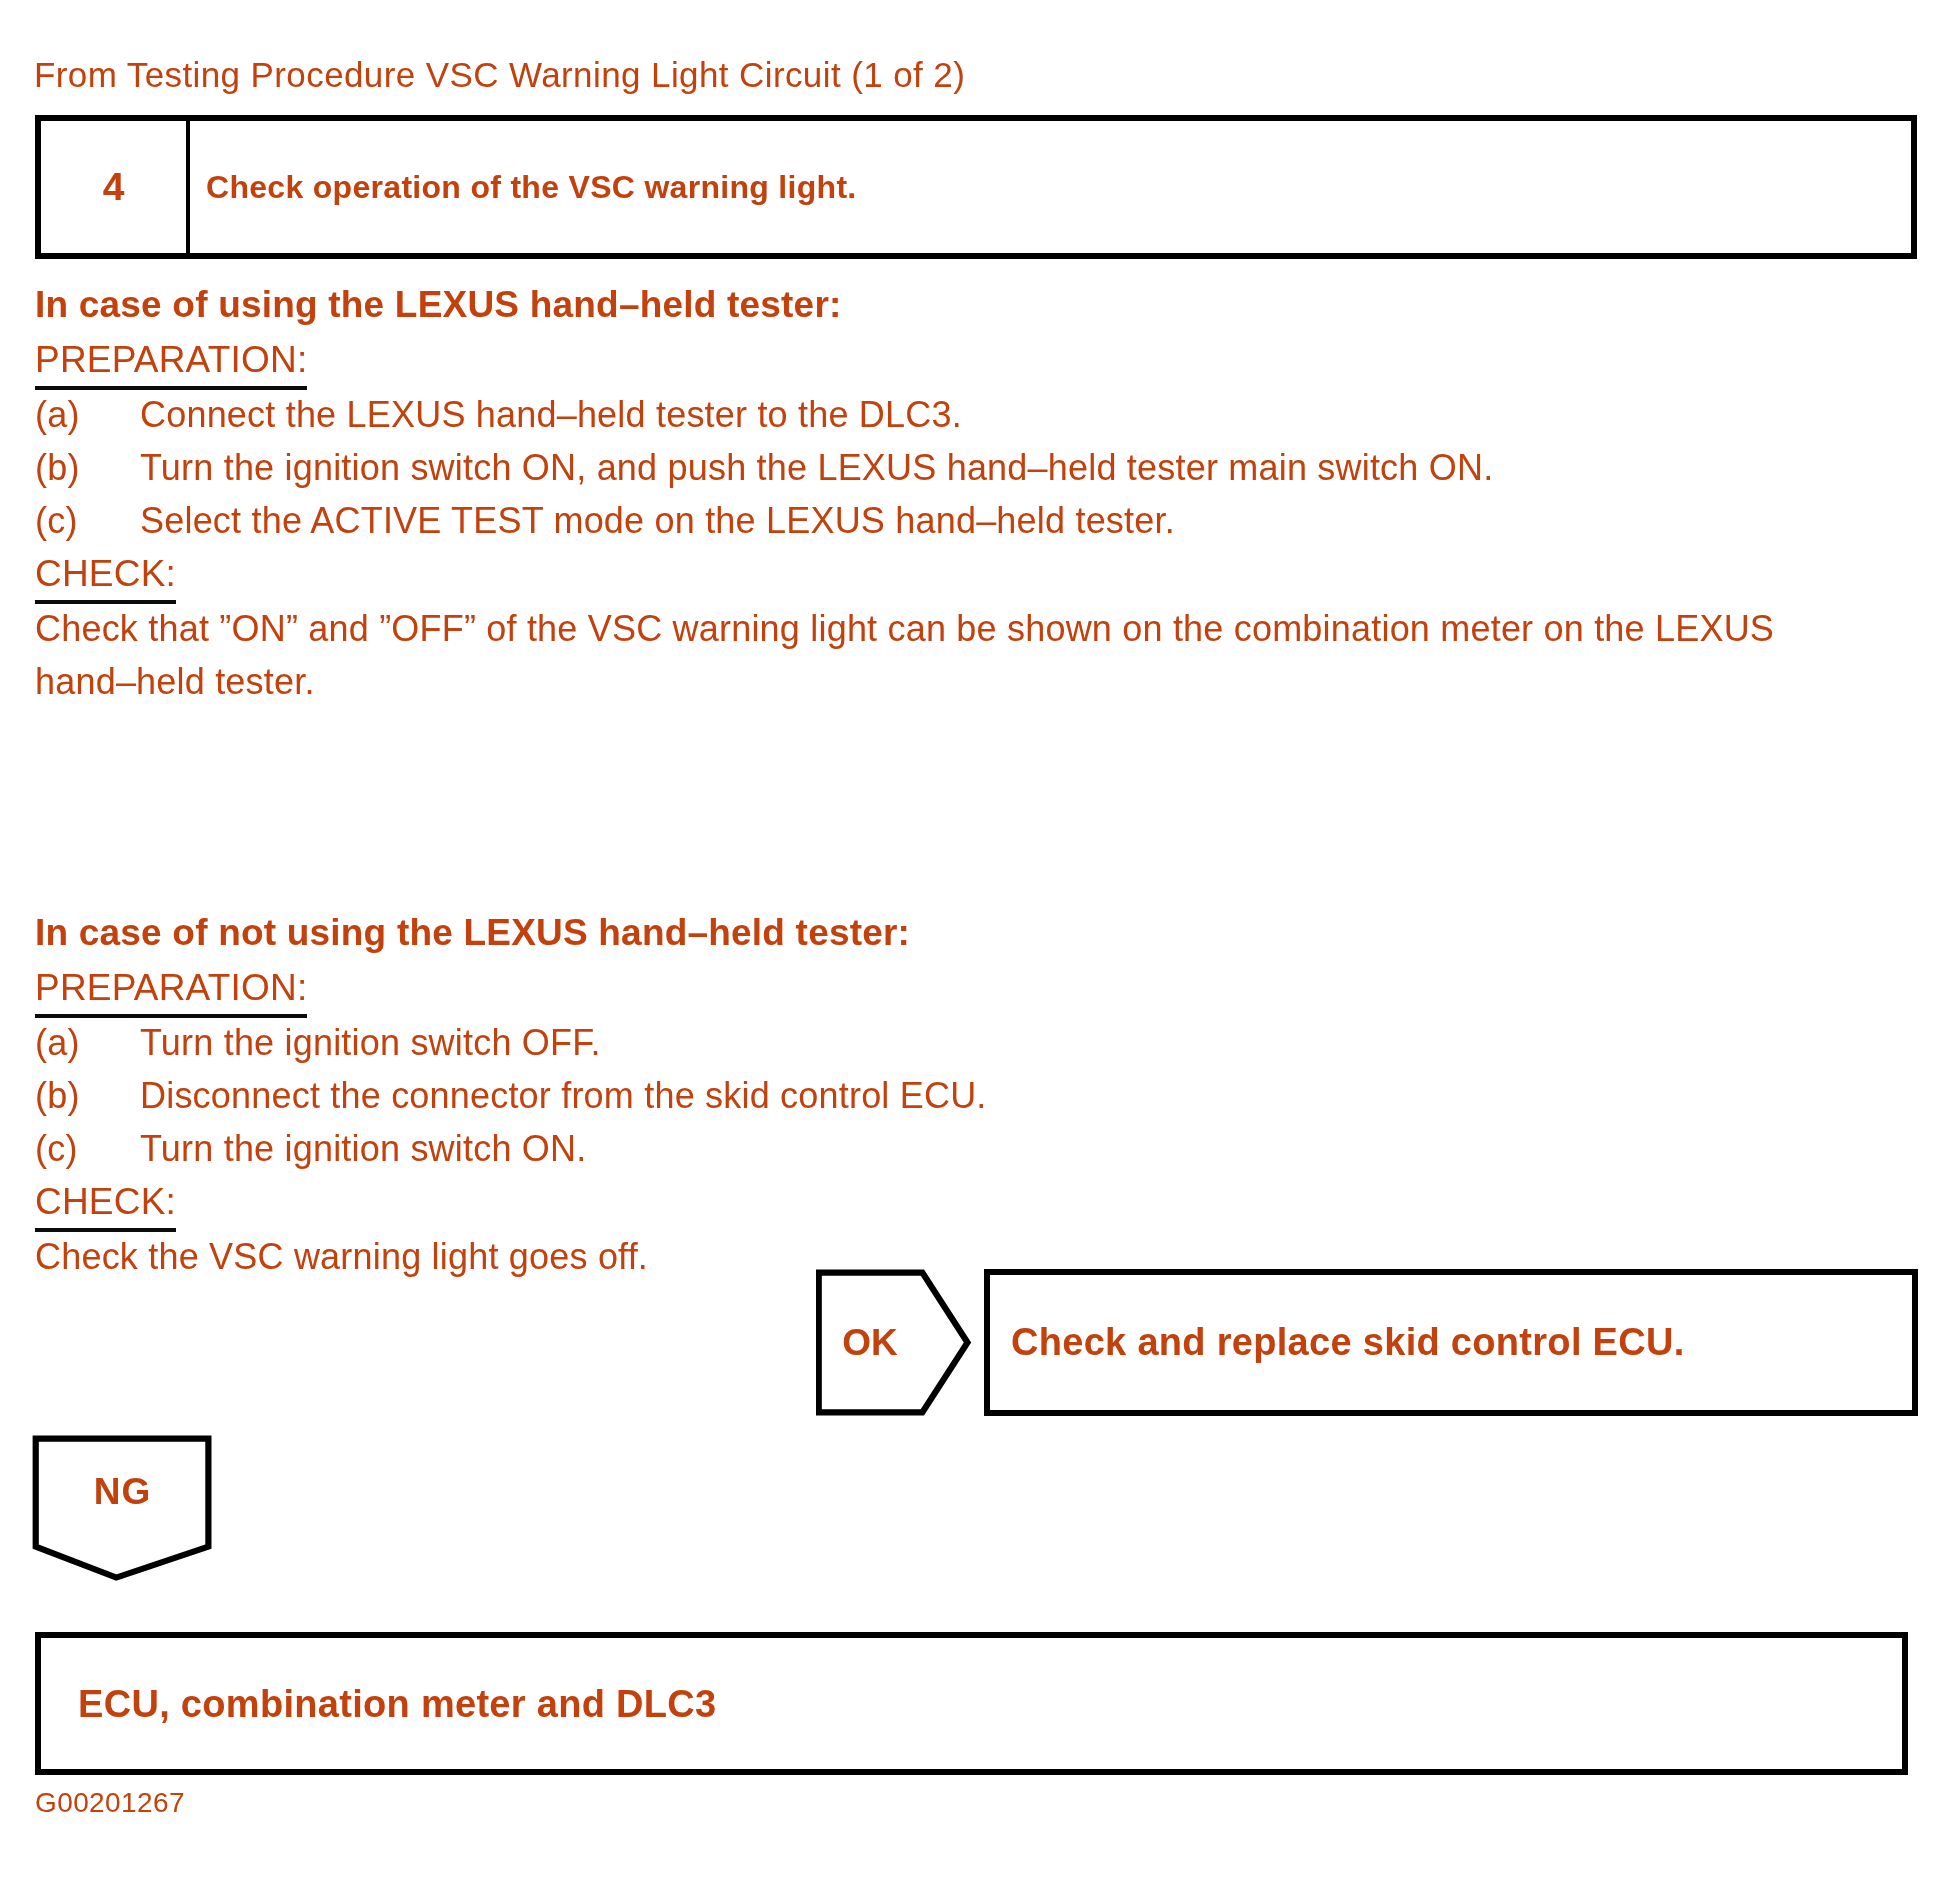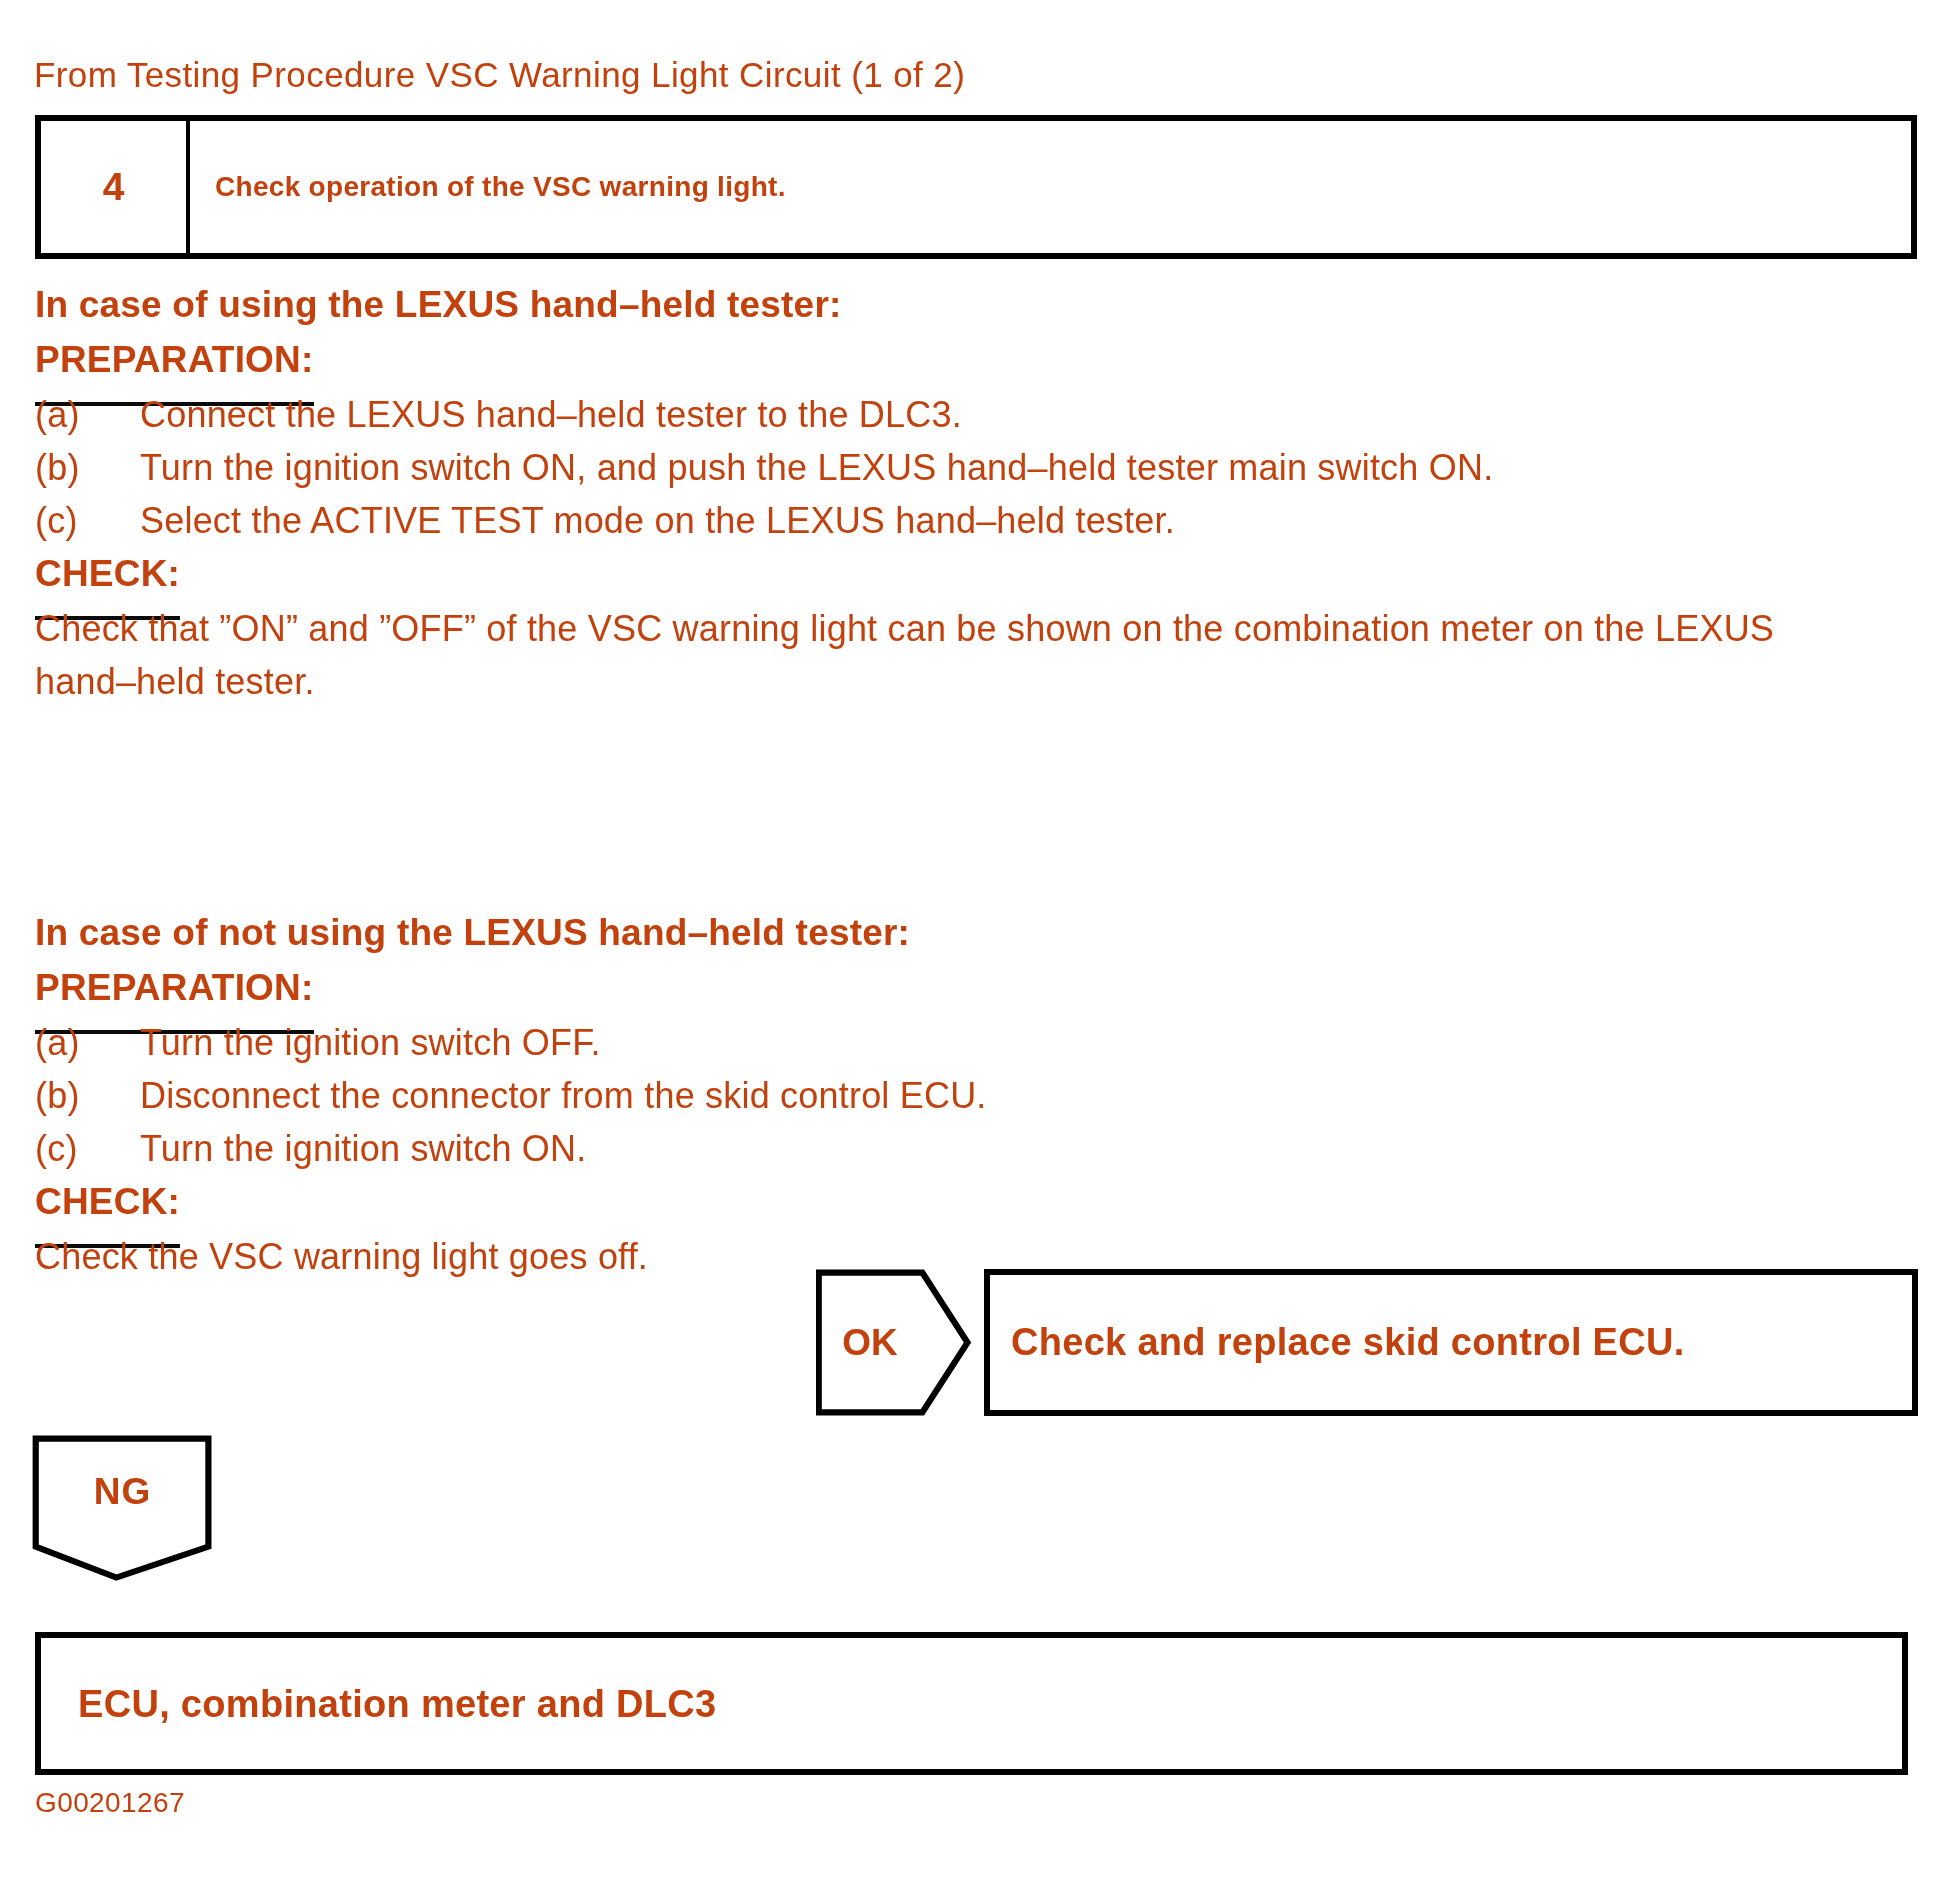--- a/index.html
+++ b/index.html
@@ -44,23 +44,23 @@
     display: flex;
     align-items: center;
     justify-content: center;
     font-weight: bold;
     font-size: 39px;
   }
   .step-title-cell {
     flex: 1;
     display: flex;
     align-items: center;
-    padding-left: 25px;
-    font-weight: bold;
-    font-size: 28px;
+    padding-left: 16px;
+    font-weight: bold;
+    font-size: 32px;
     letter-spacing: 0.3px;
   }
 
   
   .text-section {
     left: 35px;
     width: 1889px;
     font-size: 36px;
     line-height: 53px;
     letter-spacing: 0.2px;
@@ -68,24 +68,24 @@
   .section-1 { top: 278px; }
   .section-2 { top: 906px; }
   .sec-heading {
     font-weight: bold;
     font-size: 37px;
     height: 55px;
   }
   .sub-label-row { height: 55px; }
   .sub-label {
     display: inline-block;
-    font-weight: bold;
+    font-weight: normal;
     font-size: 37px;
     border-bottom: 4.4px solid #0b0b0b;
-    padding-bottom: 20px;
+    padding-bottom: 4px;
     line-height: 44px;
   }
   .step-item { display: flex; height: 53px; }
   .step-item-label { width: 105px; flex: none; }
   .step-item-text { flex: 1; }
   .check-para { }
 
   
   .ok-shape {
     left: 816px;

